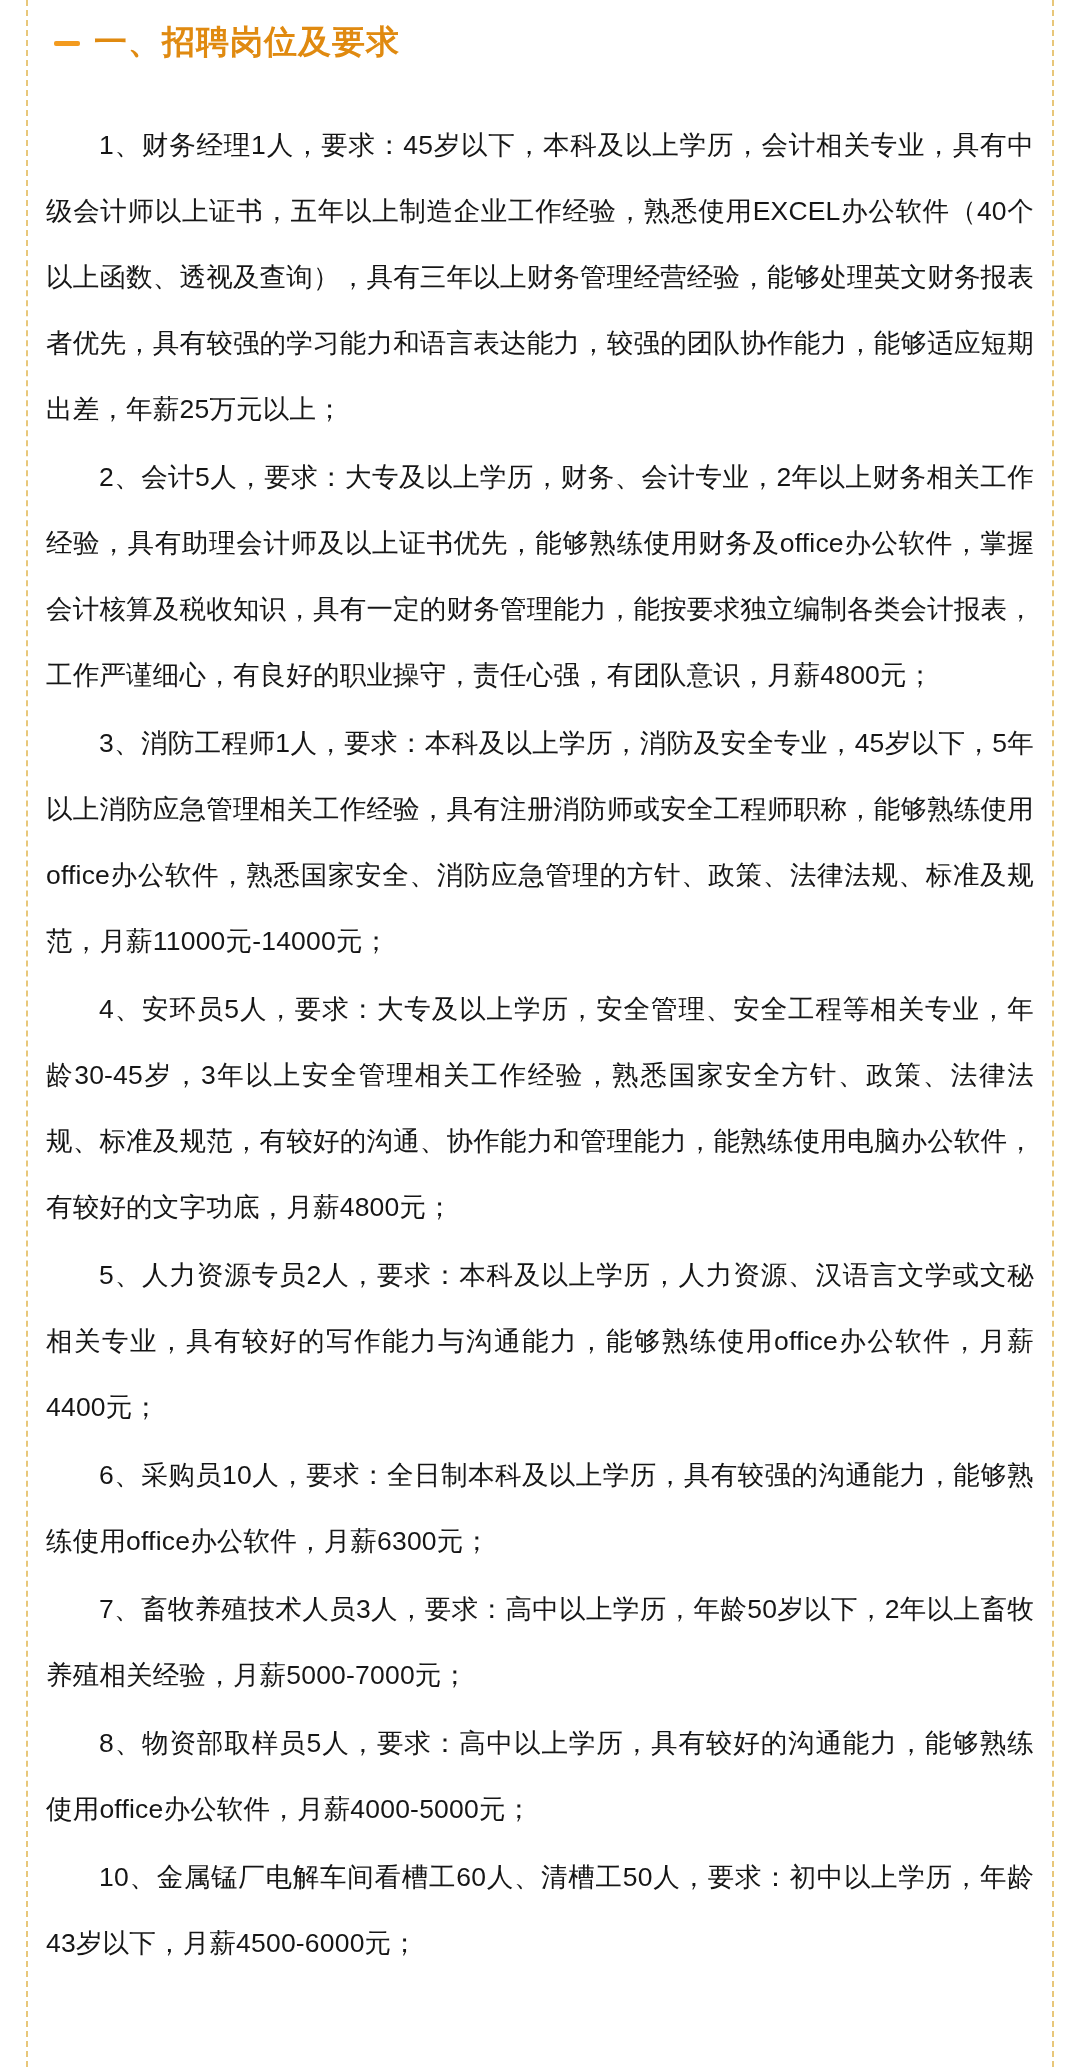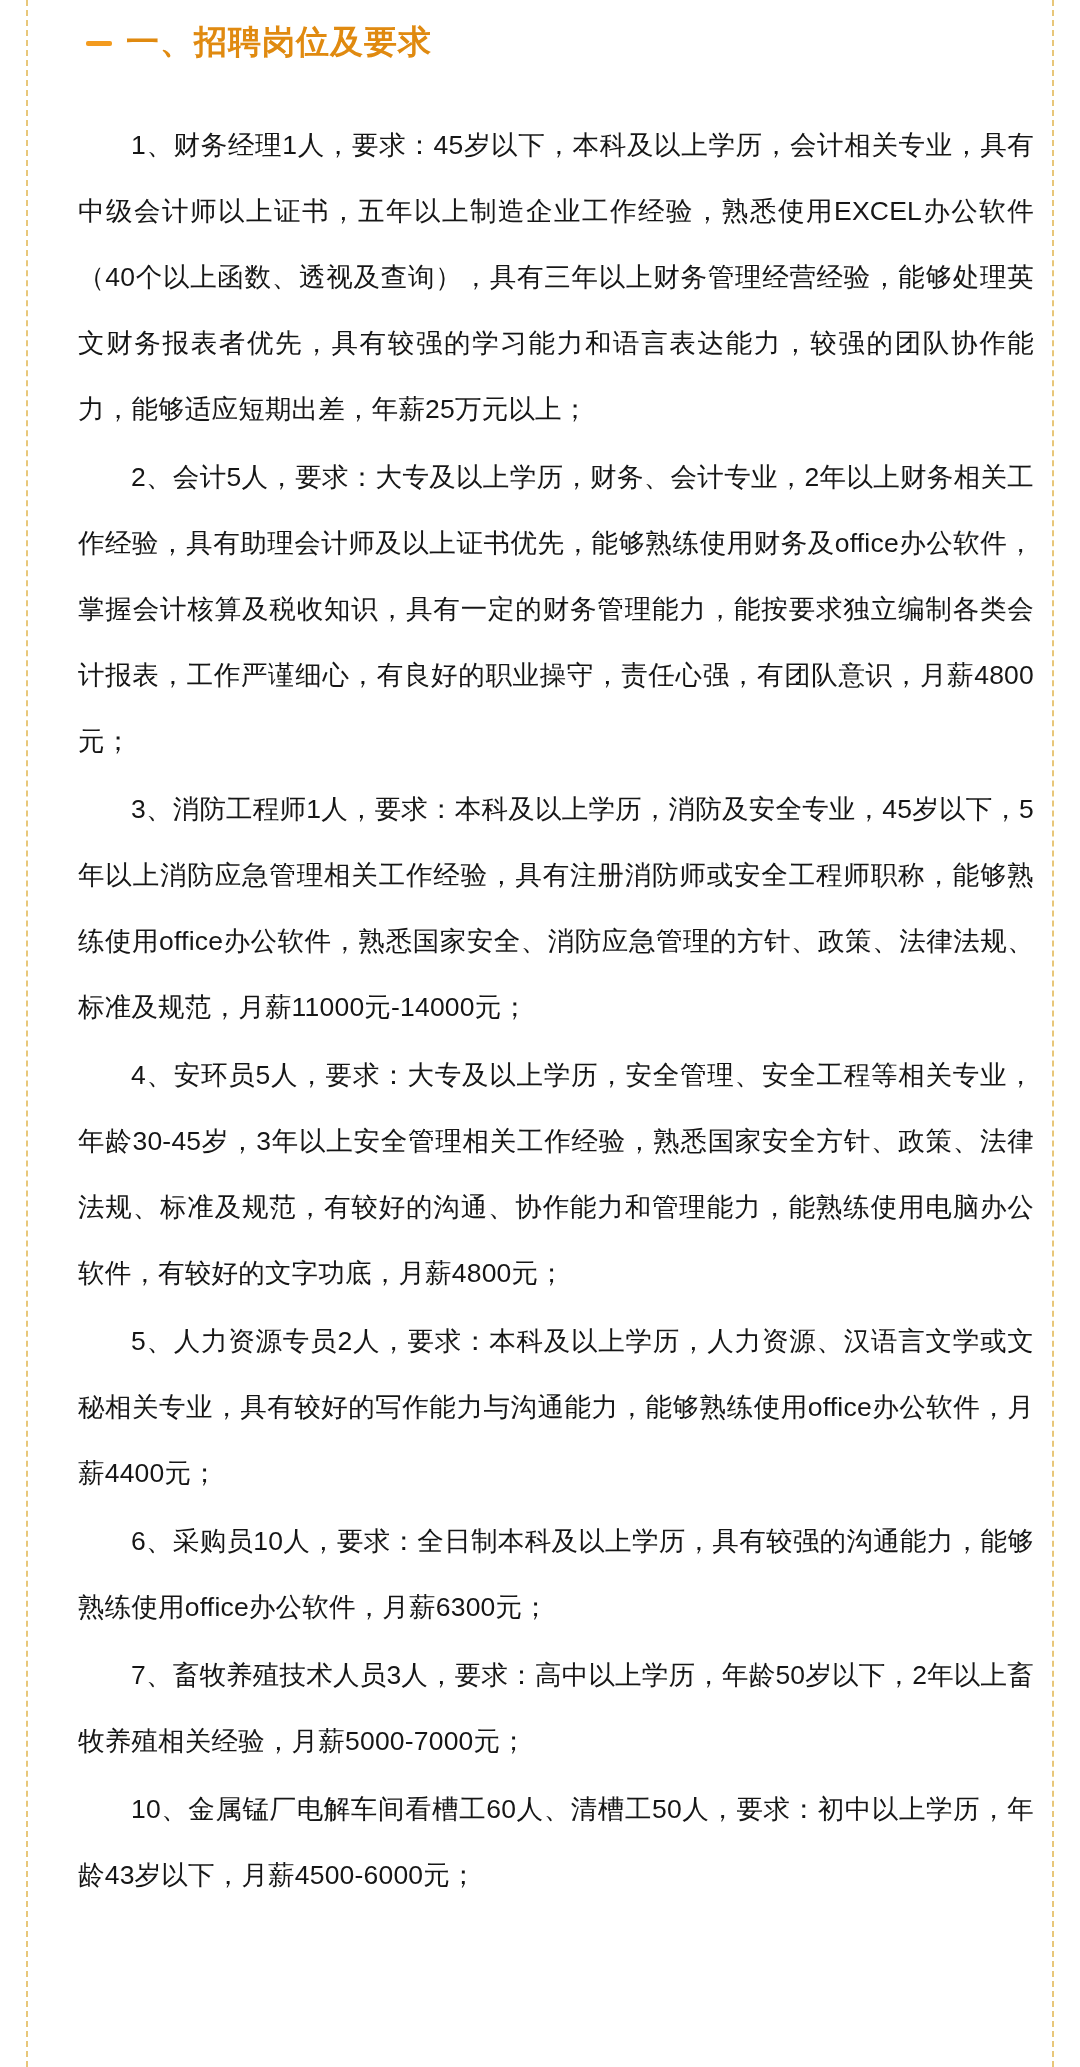--- a/index.html
+++ b/index.html
@@ -31,21 +31,20 @@
     z-index: 2;
   }
   .guide-left { left: 26px; }
   .guide-right { right: 26px; }
 
   .content {
     position: relative;
     z-index: 3;
     box-sizing: border-box;
     padding: 14px 46px 30px 46px;
-    margin-left: 32px;
   }
 
   .heading {
     display: flex;
     align-items: center;
     gap: 14px;
     margin: 8px 0 0 8px;
     padding-bottom: 4px;
   }
   .heading-bar {
@@ -94,17 +93,18 @@
     </div>
 
     <div class="body-text">
       <p class="para">1、财务经理1人，要求：45岁以下，本科及以上学历，会计相关专业，具有中级会计师以上证书，五年以上制造企业工作经验，熟悉使用EXCEL办公软件（40个以上函数、透视及查询），具有三年以上财务管理经营经验，能够处理英文财务报表者优先，具有较强的学习能力和语言表达能力，较强的团队协作能力，能够适应短期出差，年薪25万元以上；</p>
       <p class="para">2、会计5人，要求：大专及以上学历，财务、会计专业，2年以上财务相关工作经验，具有助理会计师及以上证书优先，能够熟练使用财务及office办公软件，掌握会计核算及税收知识，具有一定的财务管理能力，能按要求独立编制各类会计报表，工作严谨细心，有良好的职业操守，责任心强，有团队意识，月薪4800元；</p>
       <p class="para">3、消防工程师1人，要求：本科及以上学历，消防及安全专业，45岁以下，5年以上消防应急管理相关工作经验，具有注册消防师或安全工程师职称，能够熟练使用office办公软件，熟悉国家安全、消防应急管理的方针、政策、法律法规、标准及规范，月薪11000元-14000元；</p>
       <p class="para">4、安环员5人，要求：大专及以上学历，安全管理、安全工程等相关专业，年龄30-45岁，3年以上安全管理相关工作经验，熟悉国家安全方针、政策、法律法规、标准及规范，有较好的沟通、协作能力和管理能力，能熟练使用电脑办公软件，有较好的文字功底，月薪4800元；</p>
       <p class="para">5、人力资源专员2人，要求：本科及以上学历，人力资源、汉语言文学或文秘相关专业，具有较好的写作能力与沟通能力，能够熟练使用office办公软件，月薪4400元；</p>
       <p class="para">6、采购员10人，要求：全日制本科及以上学历，具有较强的沟通能力，能够熟练使用office办公软件，月薪6300元；</p>
       <p class="para">7、畜牧养殖技术人员3人，要求：高中以上学历，年龄50岁以下，2年以上畜牧养殖相关经验，月薪5000-7000元；</p>
+      <p class="para">8、物资部取样员5人，要求：高中以上学历，具有较好的沟通能力，能够熟练使用office办公软件，月薪4000-5000元；</p>
       <p class="para">10、金属锰厂电解车间看槽工60人、清槽工50人，要求：初中以上学历，年龄43岁以下，月薪4500-6000元；</p>
     </div>
 
   </div>
 </div>
 
 </body></html>

